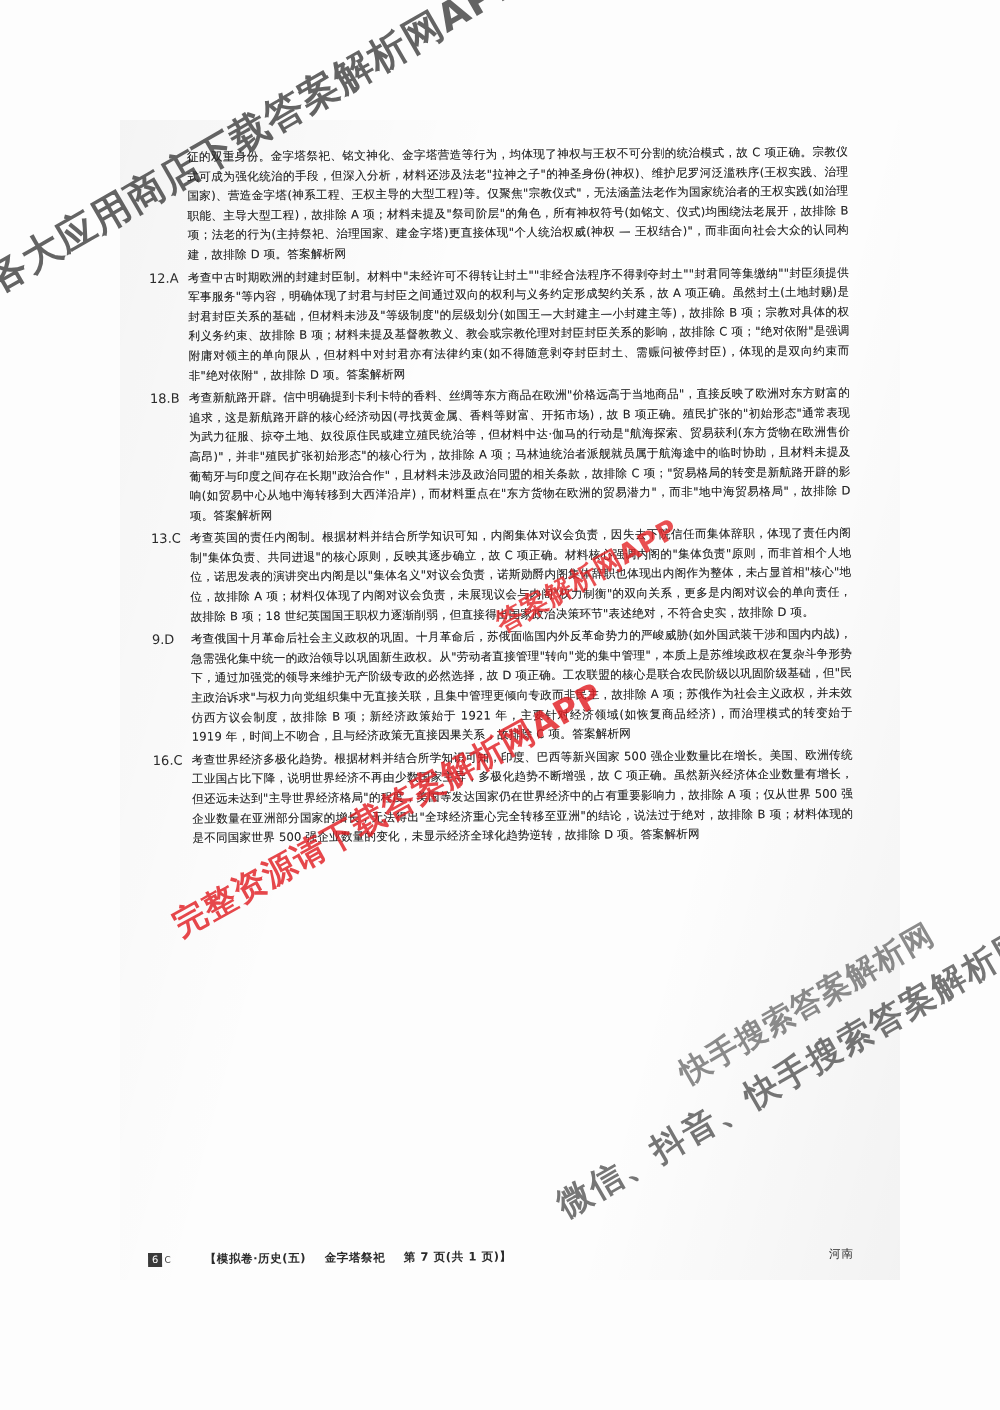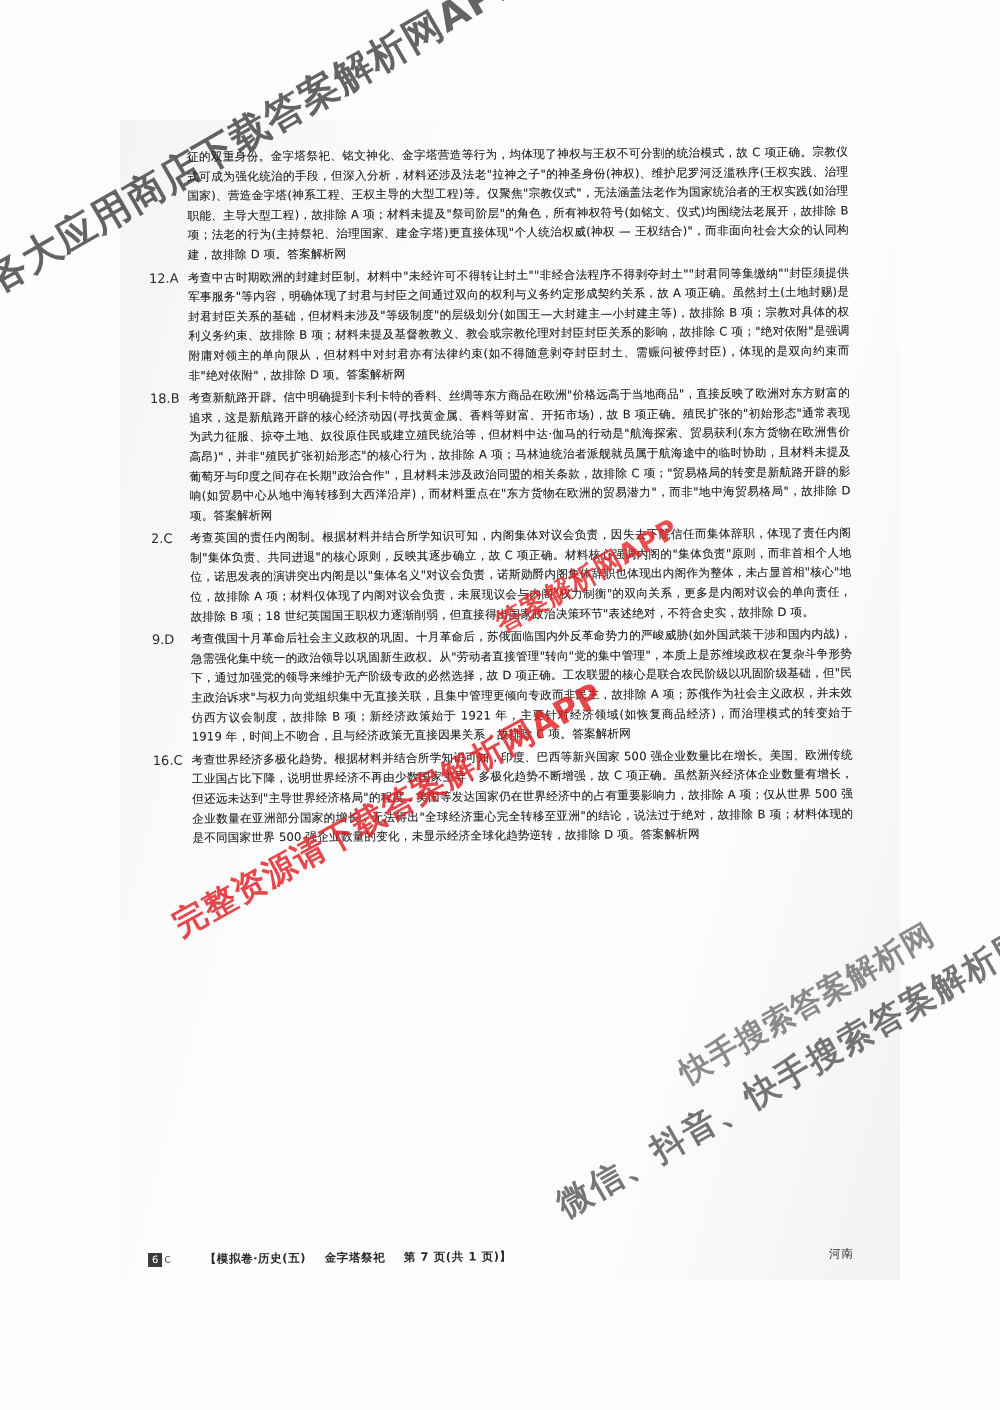--- a/index.html
+++ b/index.html
@@ -181,21 +181,21 @@
       <div class="ans-num">12.A</div>
       <div class="ans-body">考查中古时期欧洲的封建封臣制。材料中"未经许可不得转让封土""非经合法程序不得剥夺封土""封君同等集缴纳""封臣须提供军事服务"等内容，明确体现了封君与封臣之间通过双向的权利与义务约定形成契约关系，故 A 项正确。虽然封土(土地封赐)是封君封臣关系的基础，但材料未涉及"等级制度"的层级划分(如国王—大封建主—小封建主等)，故排除 B 项；宗教对具体的权利义务约束、故排除 B 项；材料未提及基督教教义、教会或宗教伦理对封臣封臣关系的影响，故排除 C 项；"绝对依附"是强调附庸对领主的单向限从，但材料中对封君亦有法律约束(如不得随意剥夺封臣封土、需赈问被停封臣)，体现的是双向约束而非"绝对依附"，故排除 D 项。答案解析网</div>
     </div>
 
     <div class="ans-block">
       <div class="ans-num">18.B</div>
       <div class="ans-body">考查新航路开辟。信中明确提到卡利卡特的香料、丝绸等东方商品在欧洲"价格远高于当地商品"，直接反映了欧洲对东方财富的追求，这是新航路开辟的核心经济动因(寻找黄金属、香料等财富、开拓市场)，故 B 项正确。殖民扩张的"初始形态"通常表现为武力征服、掠夺土地、奴役原住民或建立殖民统治等，但材料中达·伽马的行动是"航海探索、贸易获利(东方货物在欧洲售价高昂)"，并非"殖民扩张初始形态"的核心行为，故排除 A 项；马林迪统治者派舰就员属于航海途中的临时协助，且材料未提及葡萄牙与印度之间存在长期"政治合作"，且材料未涉及政治同盟的相关条款，故排除 C 项；"贸易格局的转变是新航路开辟的影响(如贸易中心从地中海转移到大西洋沿岸)，而材料重点在"东方货物在欧洲的贸易潜力"，而非"地中海贸易格局"，故排除 D 项。答案解析网</div>
     </div>
 
     <div class="ans-block">
-      <div class="ans-num">2.C</div>
+      <div class="ans-num">13.C</div>
       <div class="ans-body">考查英国的责任内阁制。根据材料并结合所学知识可知，内阁集体对议会负责，因失去下院信任而集体辞职，体现了责任内阁制"集体负责、共同进退"的核心原则，反映其逐步确立，故 C 项正确。材料核心强调内阁的"集体负责"原则，而非首相个人地位，诺思发表的演讲突出内阁是以"集体名义"对议会负责，诺斯勋爵内阁集体辞职也体现出内阁作为整体，未占显首相"核心"地位，故排除 A 项；材料仅体现了内阁对议会负责，未展现议会与内阁"权力制衡"的双向关系，更多是内阁对议会的单向责任，故排除 B 项；18 世纪英国国王职权力逐渐削弱，但直接得出国家政治决策环节"表述绝对，不符合史实，故排除 D 项。</div>
     </div>
 
     <div class="ans-block">
       <div class="ans-num">9.D</div>
       <div class="ans-body">考查俄国十月革命后社会主义政权的巩固。十月革命后，苏俄面临国内外反革命势力的严峻威胁(如外国武装干涉和国内内战)，急需强化集中统一的政治领导以巩固新生政权。从"劳动者直接管理"转向"党的集中管理"，本质上是苏维埃政权在复杂斗争形势下，通过加强党的领导来维护无产阶级专政的必然选择，故 D 项正确。工农联盟的核心是联合农民阶级以巩固阶级基础，但"民主政治诉求"与权力向党组织集中无直接关联，且集中管理更倾向专政而非民主，故排除 A 项；苏俄作为社会主义政权，并未效仿西方议会制度，故排除 B 项；新经济政策始于 1921 年，主要针对经济领域(如恢复商品经济)，而治理模式的转变始于 1919 年，时间上不吻合，且与经济政策无直接因果关系，故排除 C 项。答案解析网</div>
     </div>
 
     <div class="ans-block">
       <div class="ans-num">16.C</div>

